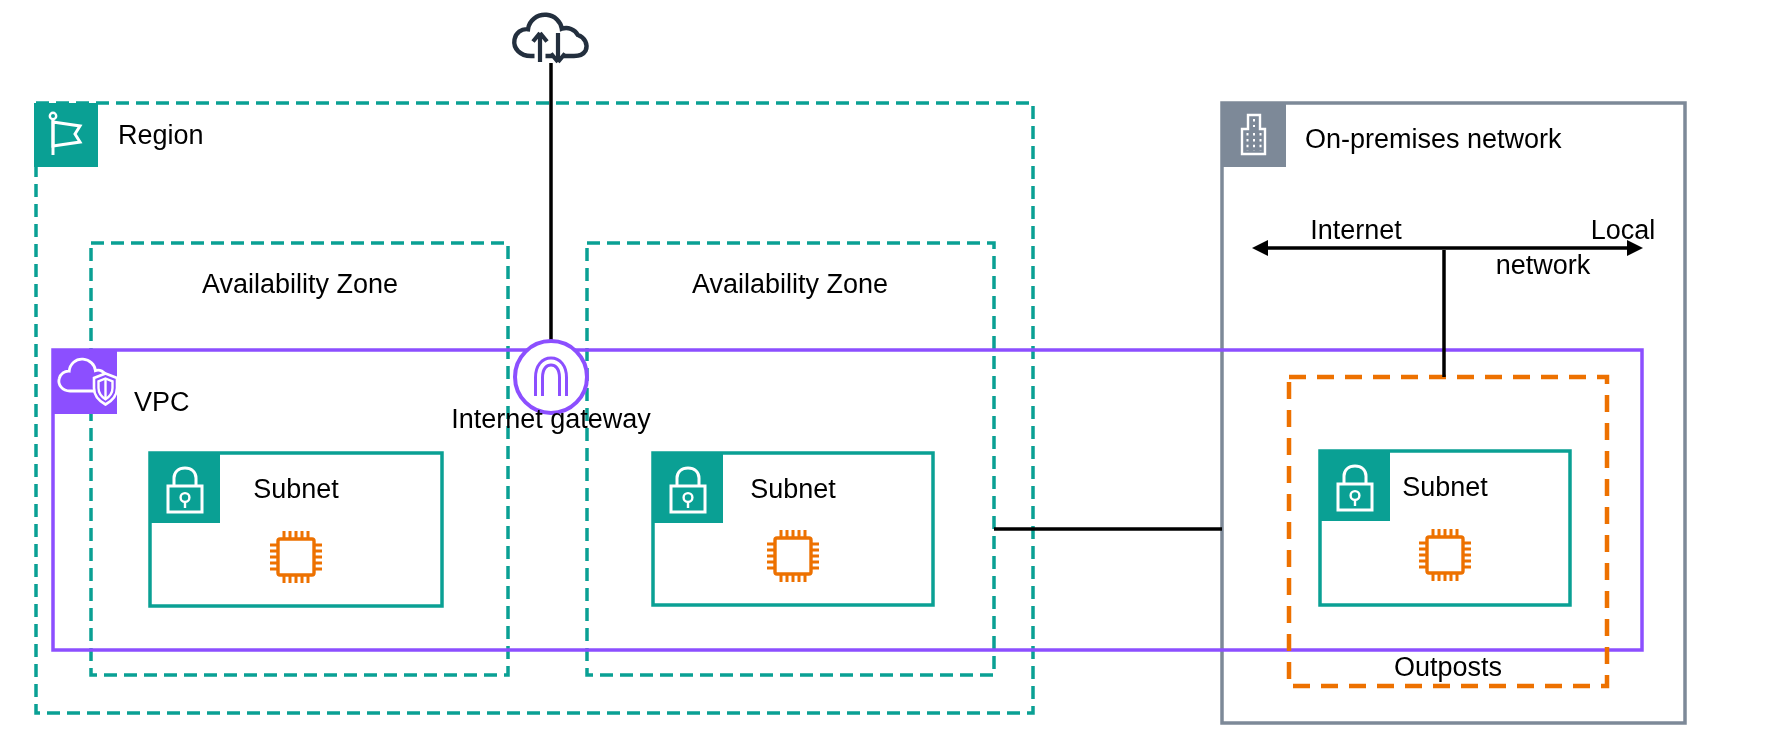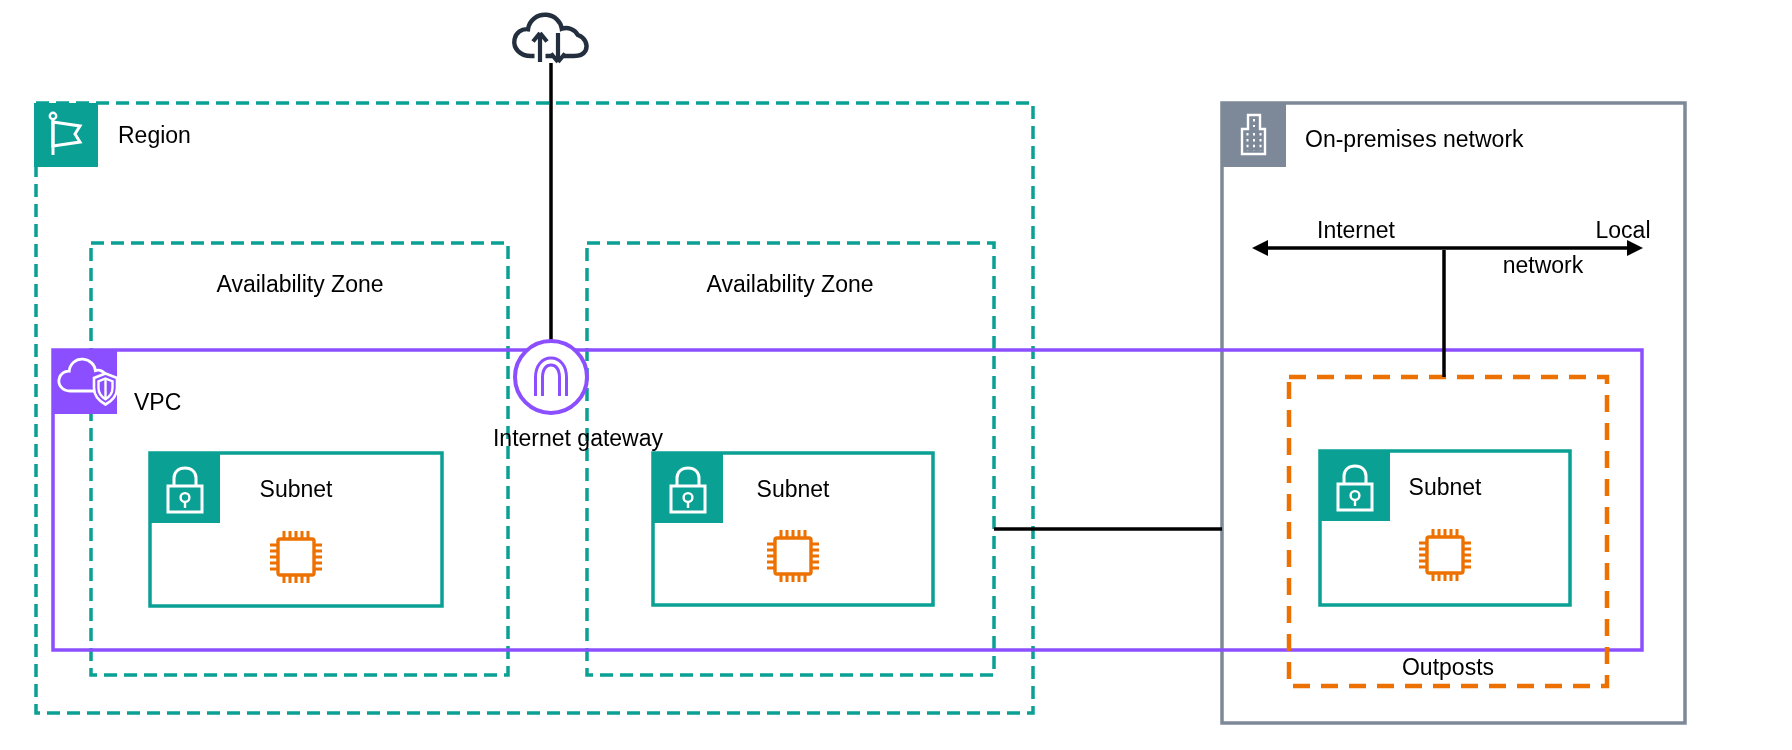--- a/index.html
+++ b/index.html
@@ -31,28 +31,28 @@
   .white-casing{fill:none;stroke:#fff;stroke-width:11px;}
   .blk{stroke:var(--line);stroke-width:3.5px;}
   .blk-fill{fill:var(--line);}
   .chip{fill:none;stroke:var(--orange);stroke-width:3.4px;}
   .igw-ring{fill:#fff;stroke:var(--purple);stroke-width:4px;}
   .igw-arch-outer{fill:none;stroke:var(--purple);stroke-width:10px;}
   .igw-arch-inner{fill:none;stroke:#fff;stroke-width:4px;}
   .win{fill:none;stroke:#fff;stroke-width:2px;stroke-dasharray:2.5 3.4;}
 
   
-  .lbl{position:absolute;font-size:23px;color:#000;white-space:nowrap;line-height:1;}
+  .lbl{position:absolute;font-size:27px;color:#000;white-space:nowrap;line-height:1;}
   .cc{transform:translate(-50%,-50%);text-align:right;}
   .vc{transform:translateY(-50%);}
   #lbl-region{left:118px;top:135px;}
   #lbl-az1{left:300px;top:284px;}
   #lbl-az2{left:790px;top:284px;}
   #lbl-vpc{left:134px;top:402px;}
-  #lbl-igw{left:551px;top:438px;margin-left:27px;}
+  #lbl-igw{left:551px;top:419px;}
   #lbl-subnet1{left:296px;top:489px;}
   #lbl-subnet2{left:793px;top:489px;}
   #lbl-subnet3{left:1445px;top:487px;}
   #lbl-onprem{left:1305px;top:139px;text-align:right;}
   #lbl-internet{left:1356px;top:230px;}
   #lbl-local{left:1623px;top:230px;}
   #lbl-network{left:1543px;top:265px;}
   #lbl-lgw{left:1448px;top:412px;}
   #lbl-outposts{left:1448px;top:667px;}
 </style>

